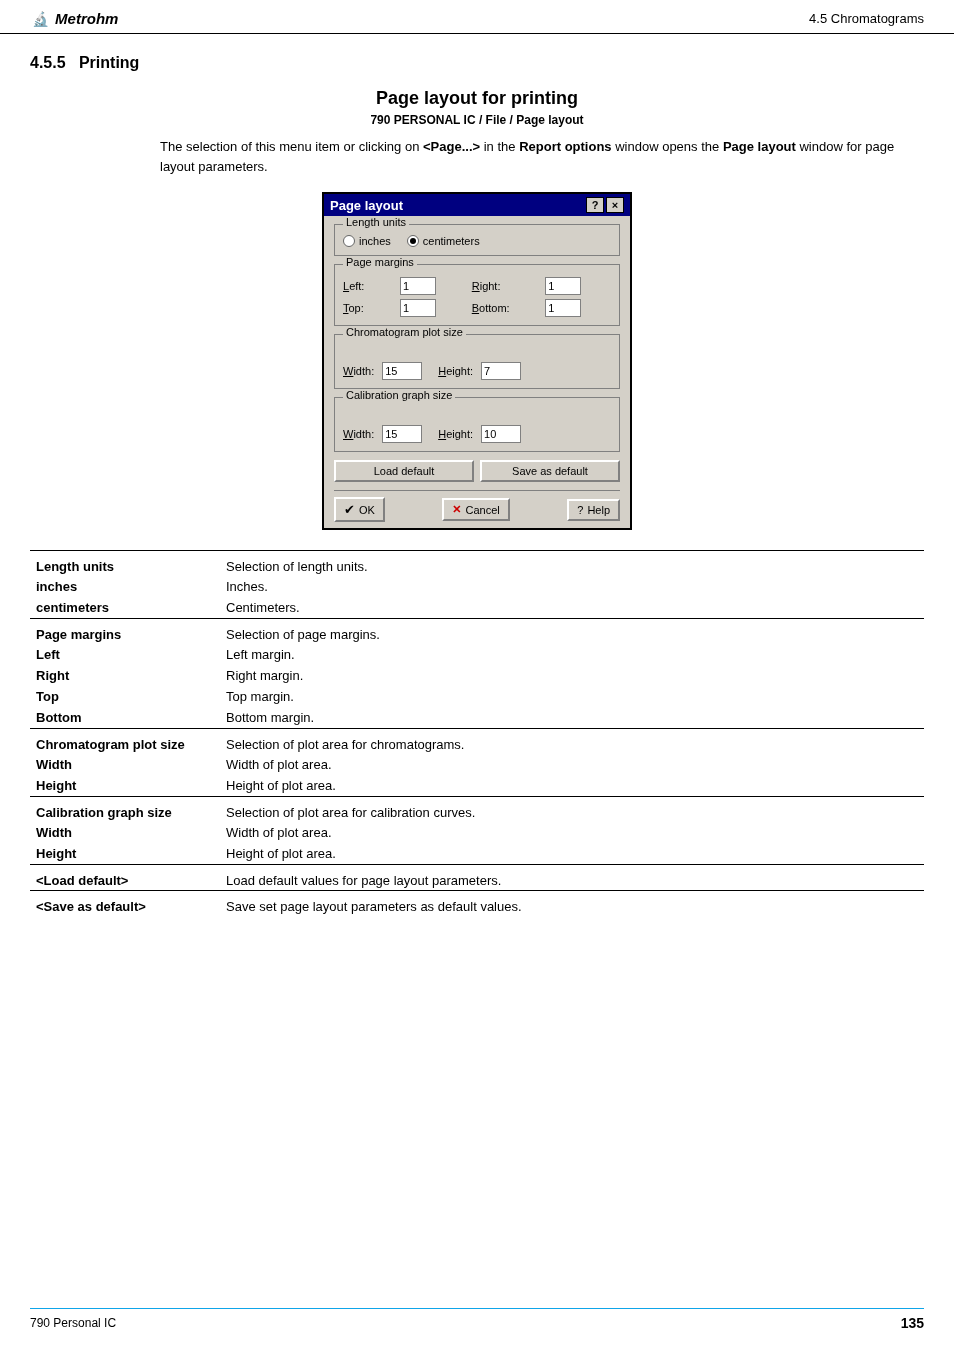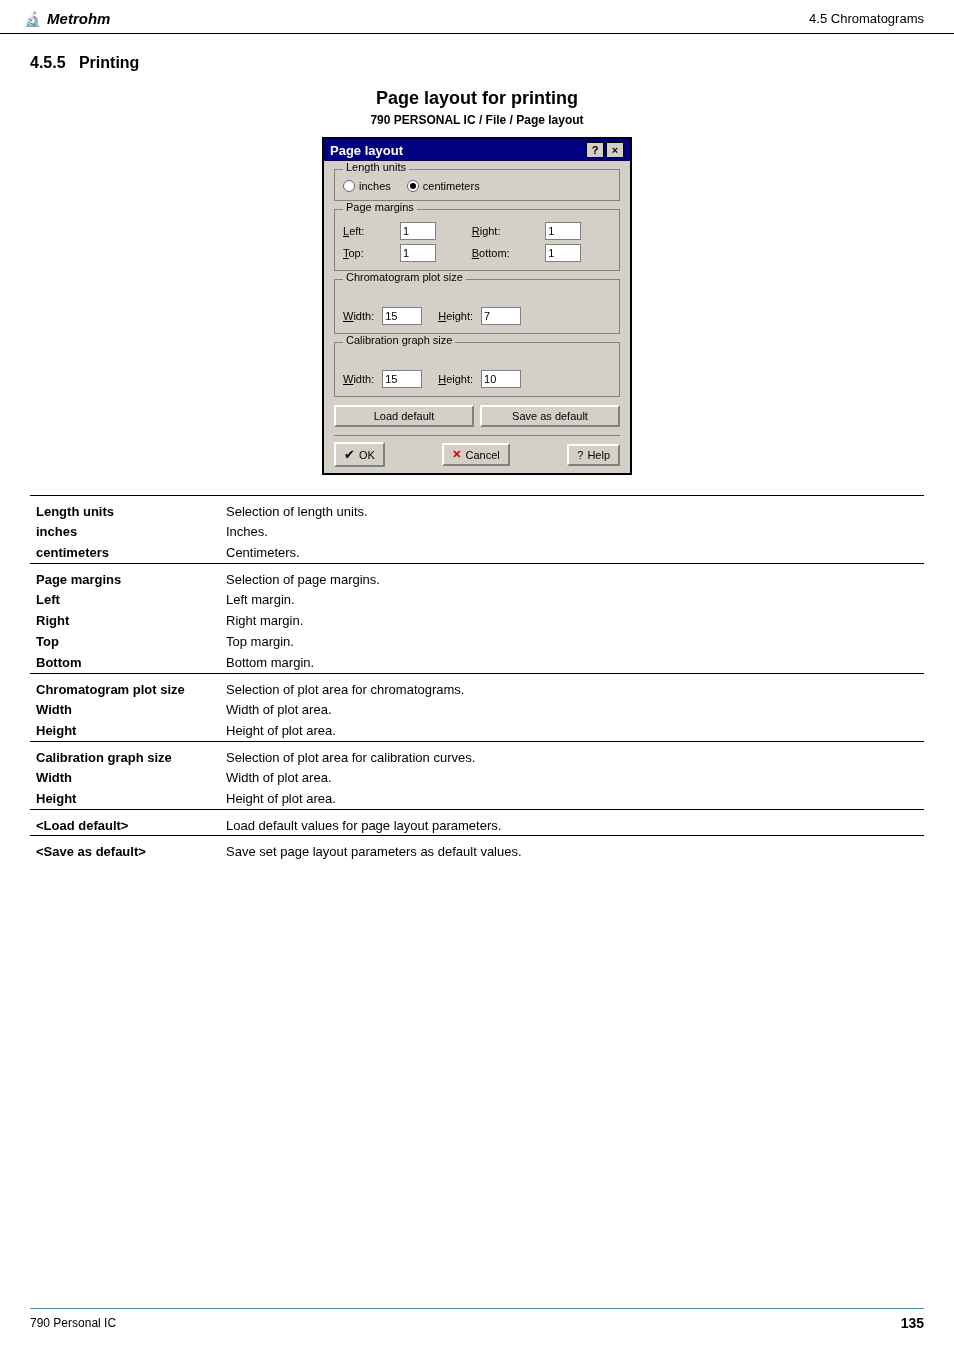--- a/index.html
+++ b/index.html
@@ -11,21 +11,21 @@
       width: 954px;
       min-height: 1351px;
       position: relative;
     }
 
     
     .page-header {
       display: flex;
       justify-content: space-between;
       align-items: center;
-      padding: 10px 30px 6px 24px;
+      padding: 10px 30px 6px 32px;
       border-bottom: 1px solid #000;
       margin-bottom: 0;
     }
     .logo-text {
       font-size: 15px;
       font-weight: bold;
       font-style: italic;
     }
     .logo-icon {
       font-size: 14px;
@@ -299,20 +299,23 @@
 
 <div class="main-content">
 
   <div class="section-title">
     <span>4.5.5</span>&nbsp;&nbsp;&nbsp;<span>Printing</span>
   </div>
 
   <div class="subsection-title">Page layout for printing</div>
   <div class="subsection-path">790 PERSONAL IC / File / Page layout</div>
 
+  <div class="description">
+    The selection of this menu item or clicking on <strong>&lt;Page...&gt;</strong> in the <strong>Report options</strong> window opens the <strong>Page layout</strong> window for page layout parameters.
+  </div>
 
   <div class="dialog-wrapper">
     <div class="dialog">
 
       <div class="dialog-titlebar">
         <span class="dialog-title-text">Page layout</span>
         <div class="dialog-title-buttons">
           <div class="title-btn">?</div>
           <div class="title-btn">×</div>
         </div>

